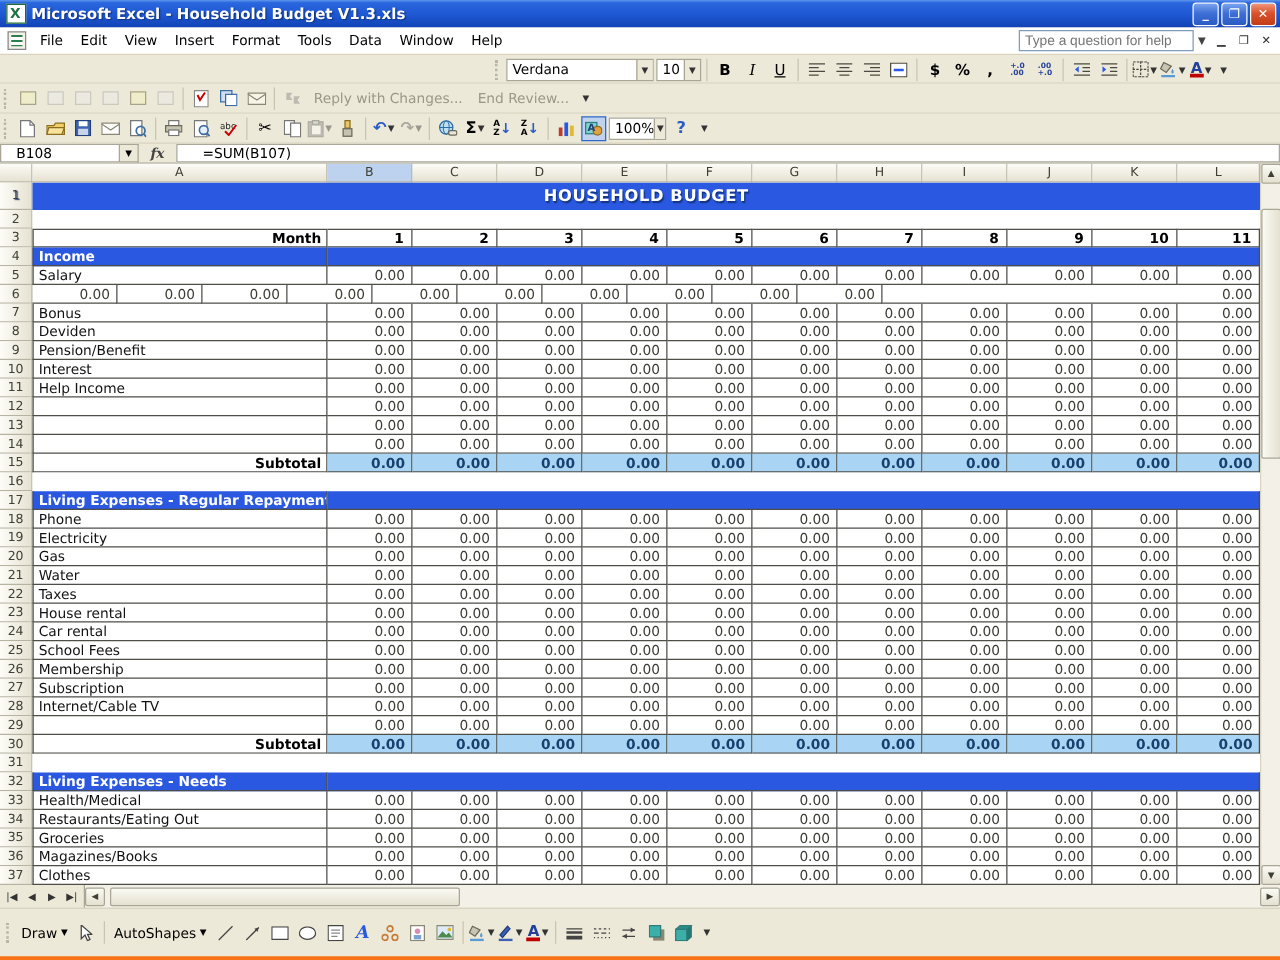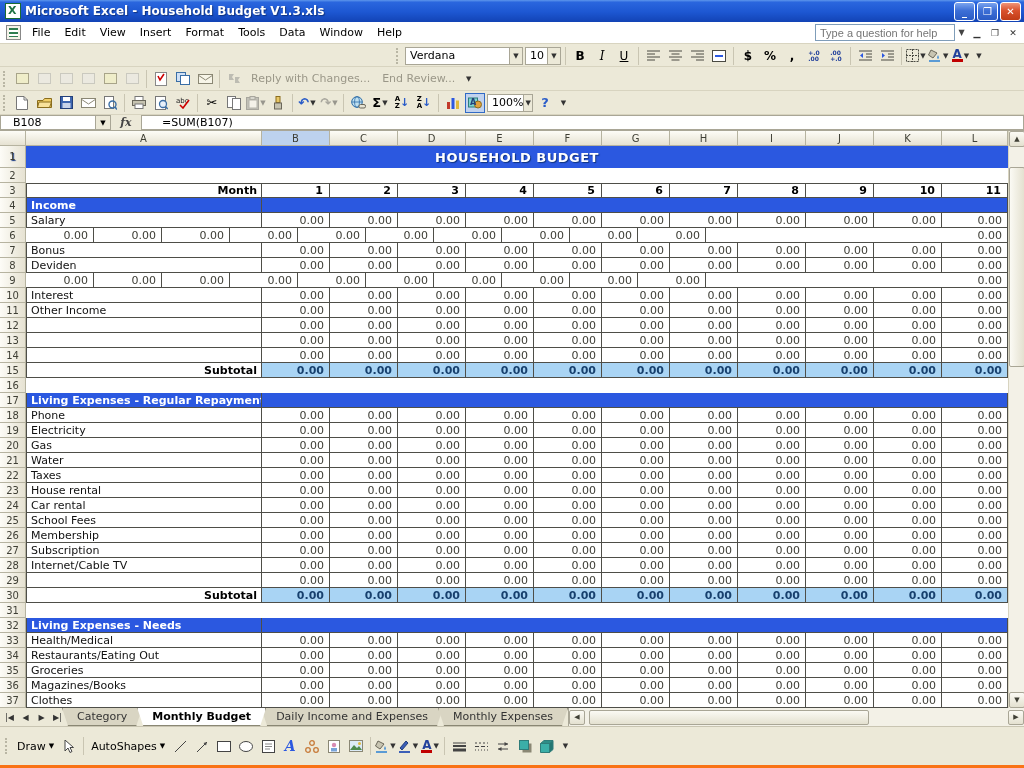--- a/index.html
+++ b/index.html
@@ -564,20 +564,21 @@
           <div class="cell w-v valcell bR bB">0.00</div>
           <div class="cell w-v valcell bR bB">0.00</div>
           <div class="cell w-v valcell bR bB">0.00</div>
           <div class="cell w-v valcell bR bB">0.00</div>
           <div class="cell w-v valcell bR bB">0.00</div>
           <div class="cell w-v valcell bR bB">0.00</div>
           <div class="cell w-l valcell bR bB">0.00</div>
         </div>
         <div class="grow t-item">
           <div class="rn">9</div>
+          <div class="cell w-a lblcell bL bR bB">Pension/Benefit</div>
           <div class="cell w-v valcell bR bB">0.00</div>
           <div class="cell w-v valcell bR bB">0.00</div>
           <div class="cell w-v valcell bR bB">0.00</div>
           <div class="cell w-v valcell bR bB">0.00</div>
           <div class="cell w-v valcell bR bB">0.00</div>
           <div class="cell w-v valcell bR bB">0.00</div>
           <div class="cell w-v valcell bR bB">0.00</div>
           <div class="cell w-v valcell bR bB">0.00</div>
           <div class="cell w-v valcell bR bB">0.00</div>
           <div class="cell w-v valcell bR bB">0.00</div>
@@ -593,21 +594,21 @@
           <div class="cell w-v valcell bR bB">0.00</div>
           <div class="cell w-v valcell bR bB">0.00</div>
           <div class="cell w-v valcell bR bB">0.00</div>
           <div class="cell w-v valcell bR bB">0.00</div>
           <div class="cell w-v valcell bR bB">0.00</div>
           <div class="cell w-v valcell bR bB">0.00</div>
           <div class="cell w-l valcell bR bB">0.00</div>
         </div>
         <div class="grow t-item">
           <div class="rn">11</div>
-          <div class="cell w-a lblcell bL bR bB">Other Income</div>
+          <div class="cell w-a lblcell bL bR bB">Help Income</div>
           <div class="cell w-v valcell bR bB">0.00</div>
           <div class="cell w-v valcell bR bB">0.00</div>
           <div class="cell w-v valcell bR bB">0.00</div>
           <div class="cell w-v valcell bR bB">0.00</div>
           <div class="cell w-v valcell bR bB">0.00</div>
           <div class="cell w-v valcell bR bB">0.00</div>
           <div class="cell w-v valcell bR bB">0.00</div>
           <div class="cell w-v valcell bR bB">0.00</div>
           <div class="cell w-v valcell bR bB">0.00</div>
           <div class="cell w-v valcell bR bB">0.00</div>
@@ -970,26 +971,20 @@
   </div>
 </div>
 
 <div class="tabbar">
   <div class="tabnav">
     <div class="tnb">|◀</div>
     <div class="tnb">◀</div>
     <div class="tnb">▶</div>
     <div class="tnb">▶|</div>
   </div>
-  <div class="tabs" id="tabs">
-      <div class="stab">Category</div>
-      <div class="stab active">Monthly Budget</div>
-      <div class="stab">Daily Income and Expenses</div>
-      <div class="stab">Monthly Expenses</div>
-    </div>
   <div class="hscroll">
     <div class="sbtn" style="height:15px;">◀</div>
     <div class="hthumb"></div>
     <div class="hsp"></div>
     <div class="sbtn" style="height:15px;">▶</div>
   </div>
 </div>
 
 <div class="drawbar">
   <div class="grip"></div>

